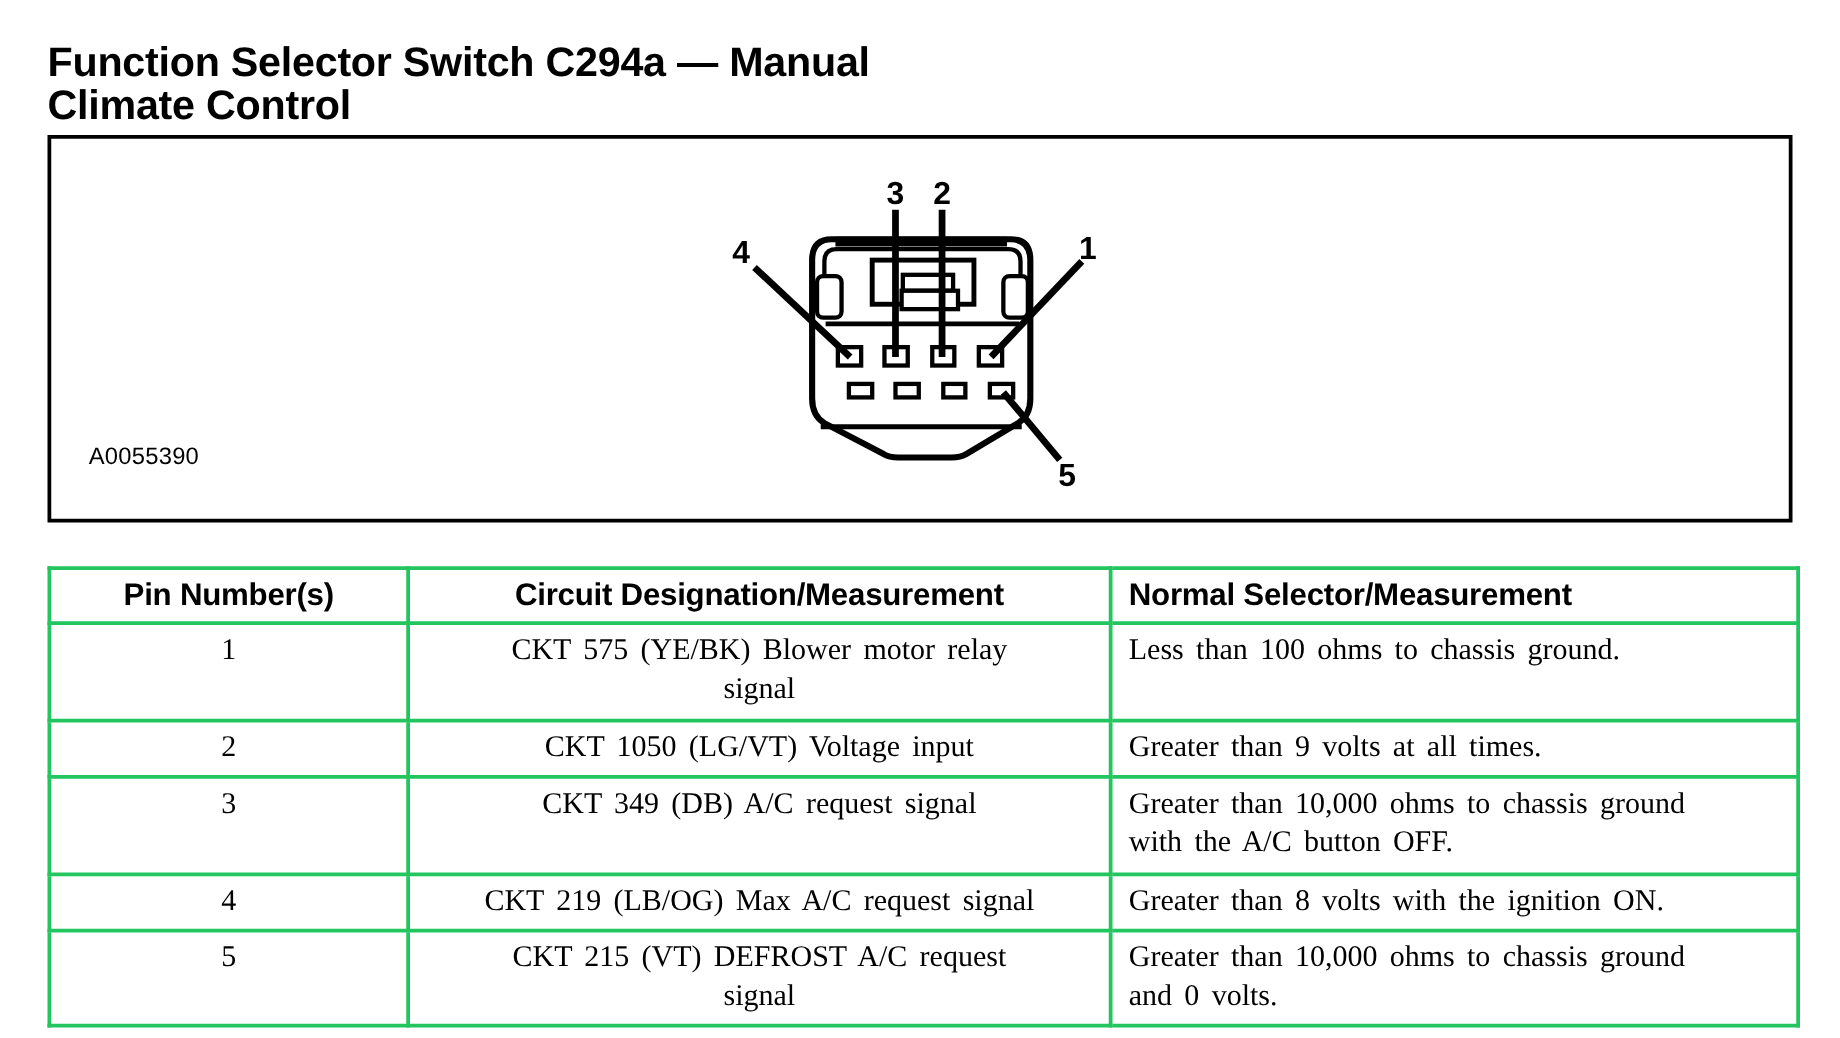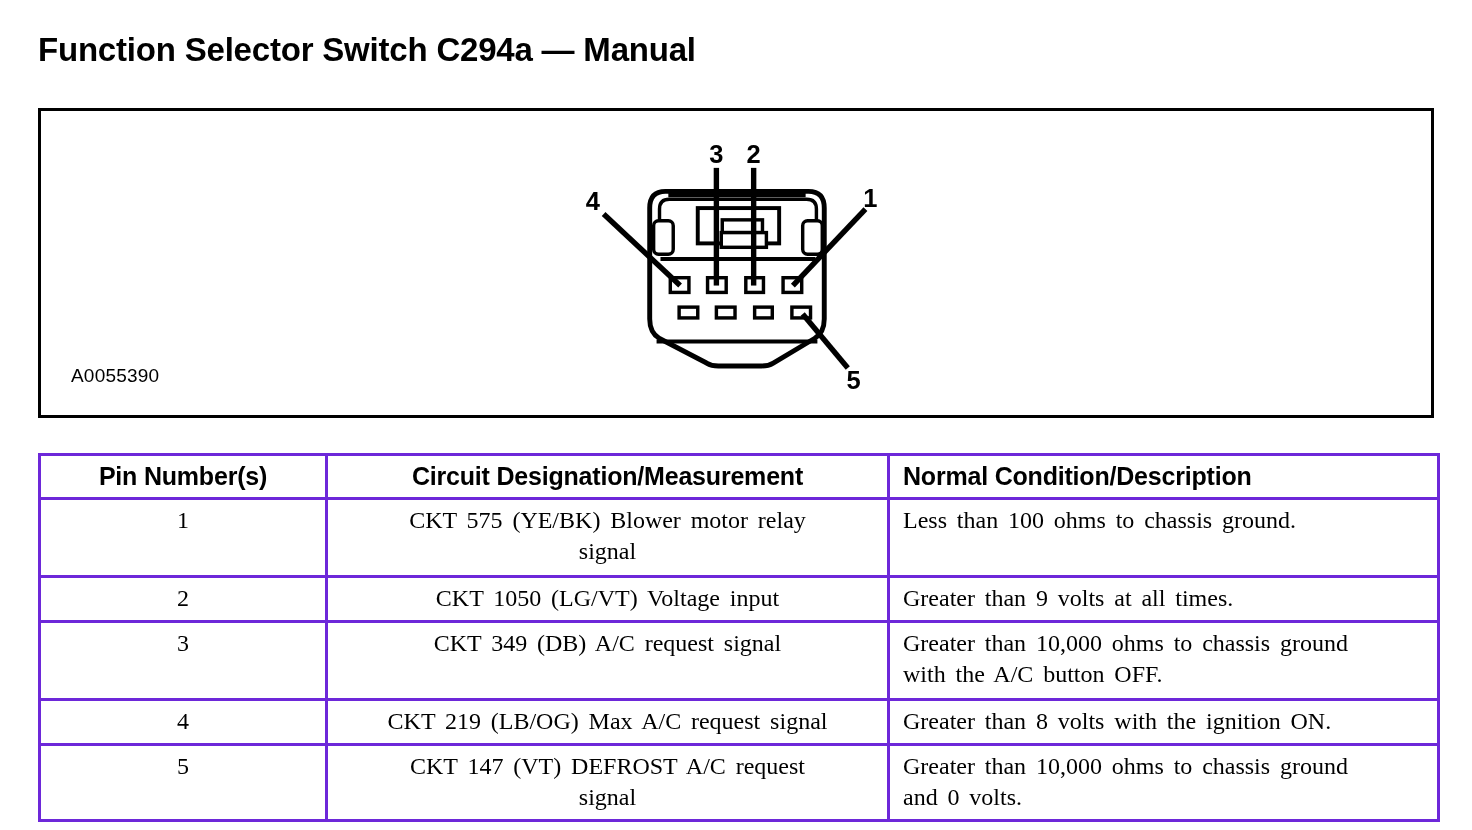--- a/index.html
+++ b/index.html
@@ -40,40 +40,40 @@
   .figure-box svg {
     position: absolute;
     left: 0;
     top: 0;
     width: 100%;
     height: 100%;
   }
   .figure-id {
     position: absolute;
     left: 30px;
-    top: 254px;
+    top: 244px;
     font-family: "Liberation Sans", sans-serif;
     font-size: 19px;
     letter-spacing: 0.2px;
   }
   .callout-digit {
     font-family: "Liberation Sans", sans-serif;
     font-weight: bold;
     font-size: 26px;
   }
   table.pin-table {
     position: absolute;
     left: 38px;
     top: 453px;
     width: 1399px;
     border-collapse: collapse;
     table-layout: fixed;
   }
   .pin-table th, .pin-table td {
-    border: 3px solid #6d28d9;
+    border: 3px solid #22c55e;
     box-sizing: border-box;
     overflow: hidden;
   }
   .pin-table th {
     font-family: "Liberation Sans", sans-serif;
     font-weight: bold;
     font-size: 25px;
     text-align: center;
     vertical-align: middle;
     padding: 2px 8px;
@@ -96,20 +96,21 @@
   .pin-table tr.hdr    { height: 44px; }
   .pin-table tr.r-tall { height: 78px; }
   .pin-table tr.r-mid  { height: 75px; }
   .pin-table tr.r-short{ height: 41px; }
 </style>
 </head>
 <body>
 
 <div class="page-title">
   <div>Function Selector Switch C294a — Manual</div>
+  <div>Climate Control</div>
 </div>
 
 <div class="figure-box">
   <svg viewBox="0 0 1396 310">
     <g fill="none" stroke="#000">
 
       <path stroke-width="5" stroke-linejoin="round" d="M 626 82 H 772 Q 788 82 788 99 V 212 Q 788 226 778 232 L 736 257 Q 731 260 724 260 L 680 260 Q 673 260 668 257 L 620 232 Q 610 226 610 212 V 99 Q 610 82 626 82 Z"></path>
 
       <line x1="629" y1="84" x2="769" y2="84" stroke-width="8"></line>
 
@@ -162,21 +163,21 @@
 <table class="pin-table">
   <colgroup>
     <col style="width:287px">
     <col style="width:562px">
     <col style="width:550px">
   </colgroup>
   <thead>
     <tr class="hdr">
       <th>Pin Number(s)</th>
       <th>Circuit Designation/Measurement</th>
-      <th class="col-cond">Normal Condition/Description</th>
+      <th class="col-cond">Normal Selector/Measurement</th>
     </tr>
   </thead>
   <tbody>
     <tr class="r-tall">
       <td>1</td>
       <td>CKT 575 (YE/BK) Blower motor relay
 signal</td>
       <td class="col-cond">Less than 100 ohms to chassis ground.</td>
     </tr>
     <tr class="r-short">
@@ -190,19 +191,19 @@
       <td class="col-cond">Greater than 10,000 ohms to chassis ground
 with the A/C button OFF.</td>
     </tr>
     <tr class="r-short">
       <td>4</td>
       <td>CKT 219 (LB/OG) Max A/C request signal</td>
       <td class="col-cond">Greater than 8 volts with the ignition ON.</td>
     </tr>
     <tr class="r-mid">
       <td>5</td>
-      <td>CKT 147 (VT) DEFROST A/C request
+      <td>CKT 215 (VT) DEFROST A/C request
 signal</td>
       <td class="col-cond">Greater than 10,000 ohms to chassis ground
 and 0 volts.</td>
     </tr>
   </tbody>
 </table>
 
 </body></html>

